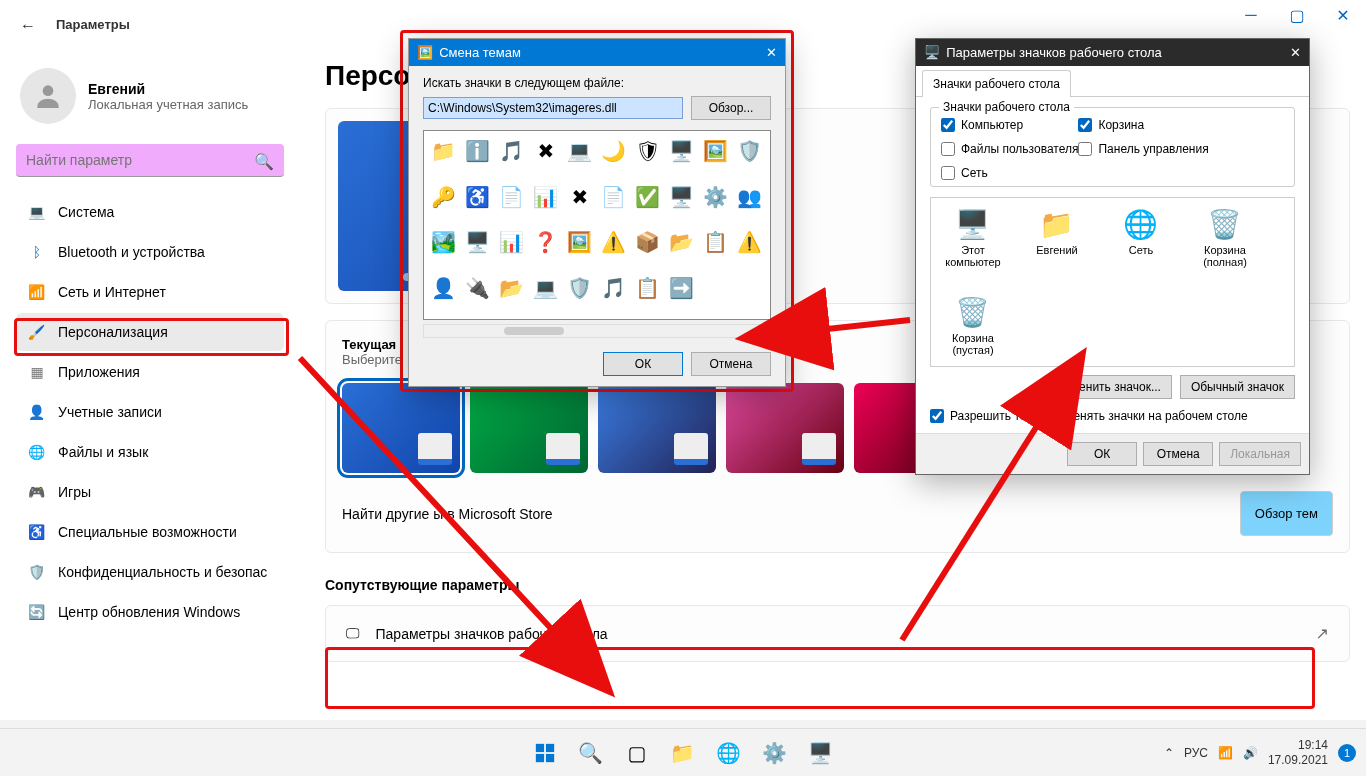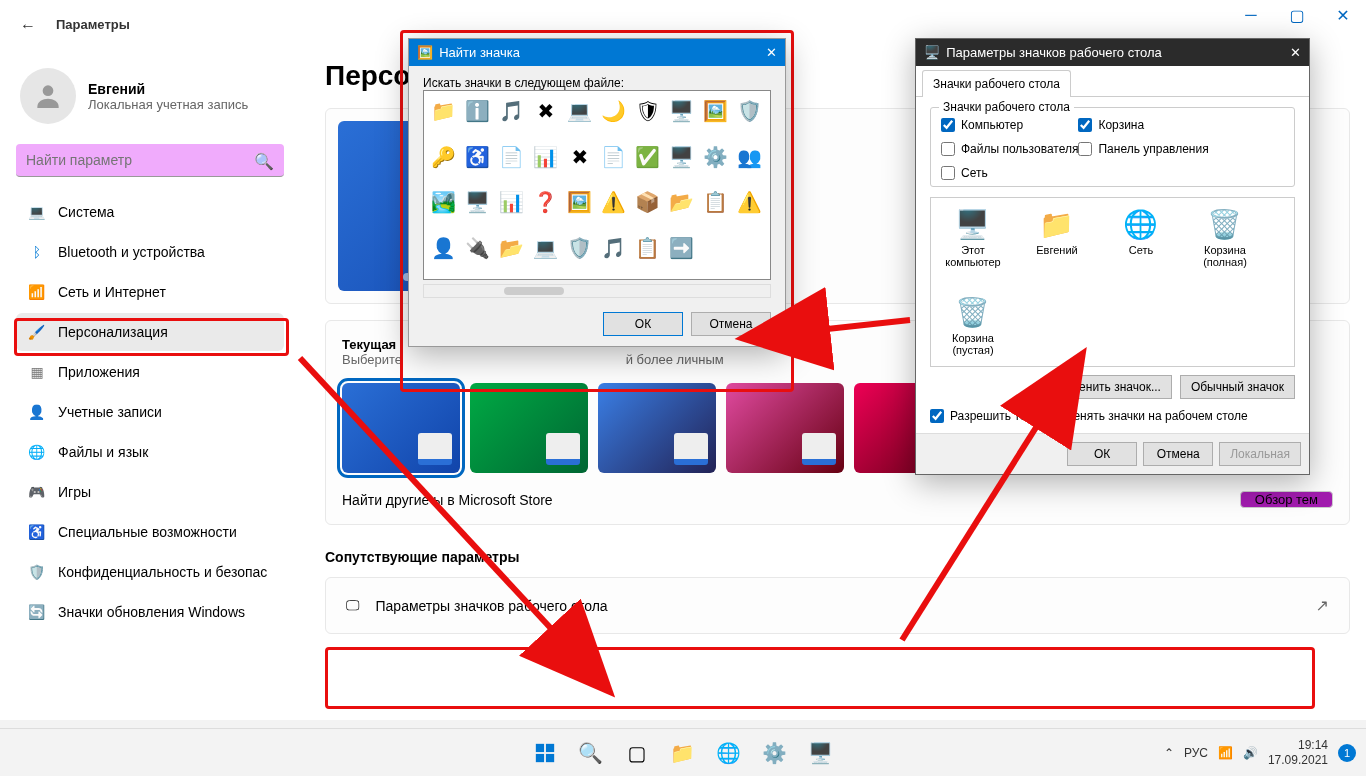--- a/index.html
+++ b/index.html
@@ -45,21 +45,21 @@
 .hero-line .hicon { width: 22px; height: 22px; color: #0067c0; }
 .hero-btn { display: inline-flex; align-items: center; padding: 8px 14px; background: #fff; border: 1px solid #ccc; border-radius: 4px; font-size: 13px; cursor: pointer; width: fit-content; }
 
 .theme-card { padding: 16px; margin-top: 16px; }
 .themes-row { display: flex; gap: 10px; margin-top: 16px; }
 .theme-thumb { width: 118px; height: 90px; border-radius: 6px; background: #2a6fd6; position: relative; overflow: hidden; cursor: pointer; }
 .theme-thumb.sel { outline: 3px solid #0067c0; outline-offset: 2px; }
 .theme-thumb::after { content: ""; position: absolute; right: 8px; bottom: 8px; width: 34px; height: 26px; background: #eee; border-radius: 3px; border-bottom: 6px solid #2a6fd6; }
 .store-row { display: flex; justify-content: space-between; align-items: center; margin-top: 18px; }
 .store-link { font-size: 14px; }
-.store-btn { padding: 0 14px; background: #a21caf; border: 1px solid #ccc; border-radius: 4px; font-size: 13px; cursor: pointer; }
+.store-btn { padding: 14px 14px; background: #7dd3fc; border: 1px solid #ccc; border-radius: 4px; font-size: 13px; cursor: pointer; }
 
 .related-title { font-size: 14px; font-weight: 600; margin: 24px 0 12px; }
 .related-item { display: flex; align-items: center; justify-content: space-between; padding: 18px 20px; cursor: pointer; }
 .related-left { display: flex; align-items: center; gap: 16px; font-size: 14px; }
 .ext-icon { color: #666; }
 
 
 .dlg1 { position: absolute; left: 408px; top: 38px; width: 378px; background: #f0f0f0; border: 1px solid #999; box-shadow: 0 8px 30px rgba(0,0,0,0.3); z-index: 10; }
 .dlg1-title { background: #0078d4; color: #fff; padding: 6px 8px; font-size: 13px; display: flex; align-items: center; justify-content: space-between; }
 .dlg1-title .close { color: #fff; cursor: pointer; }
@@ -170,21 +170,21 @@
         <div class="nav-item">
           <span class="nicon" style="color:#08a">♿</span>
           <span>Специальные возможности</span>
         </div>
         <div class="nav-item">
           <span class="nicon" style="color:#777">🛡️</span>
           <span>Конфиденциальность и безопас</span>
         </div>
         <div class="nav-item">
           <span class="nicon" style="color:#08a">🔄</span>
-          <span>Значки обновления Windows</span>
+          <span>Центр обновления Windows</span>
         </div>
       </div>
   </div>
 
   <div class="main">
     <h1>Персо</h1>
 
     <div class="card hero">
       <div class="hero-preview"></div>
       <div class="hero-side">
@@ -226,26 +226,30 @@
       </div>
       <span class="ext-icon">↗</span>
     </div>
   </div>
 </div>
 
 <div class="dlg1">
   <div class="dlg1-title">
     <span style="display:flex;align-items:center;gap:6px">
         <span>🖼️</span>
-        <span>Найти значка</span>
+        <span>Смена темам</span>
       </span>
     <span class="close">✕</span>
   </div>
   <div class="dlg1-body">
     <div>Искать значки в следующем файле:</div>
+    <div class="dlg1-row">
+      <input type="text" value="C:\Windows\System32\imageres.dll" style="">
+      <button class="dlg1-btn">Обзор...</button>
+    </div>
     <div class="icon-grid" id="icon-grid">
         <div class="icon-cell">📁</div>
         <div class="icon-cell">ℹ️</div>
         <div class="icon-cell">🎵</div>
         <div class="icon-cell">✖</div>
         <div class="icon-cell">💻</div>
         <div class="icon-cell">🌙</div>
         <div class="icon-cell">🛡</div>
         <div class="icon-cell">🖥️</div>
         <div class="icon-cell">🖼️</div>

